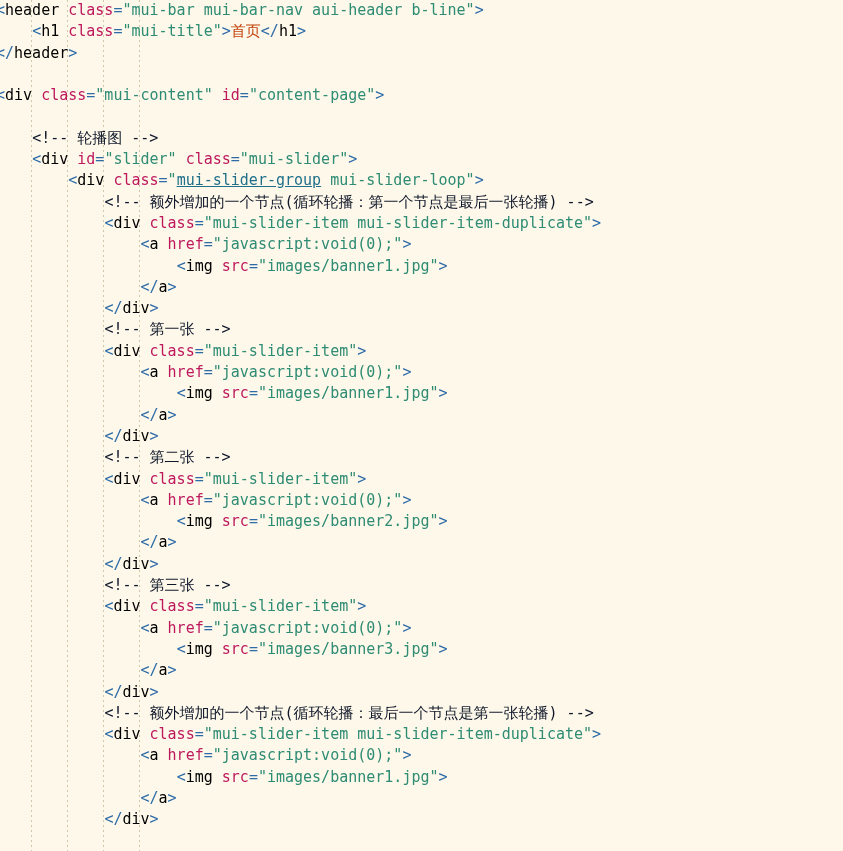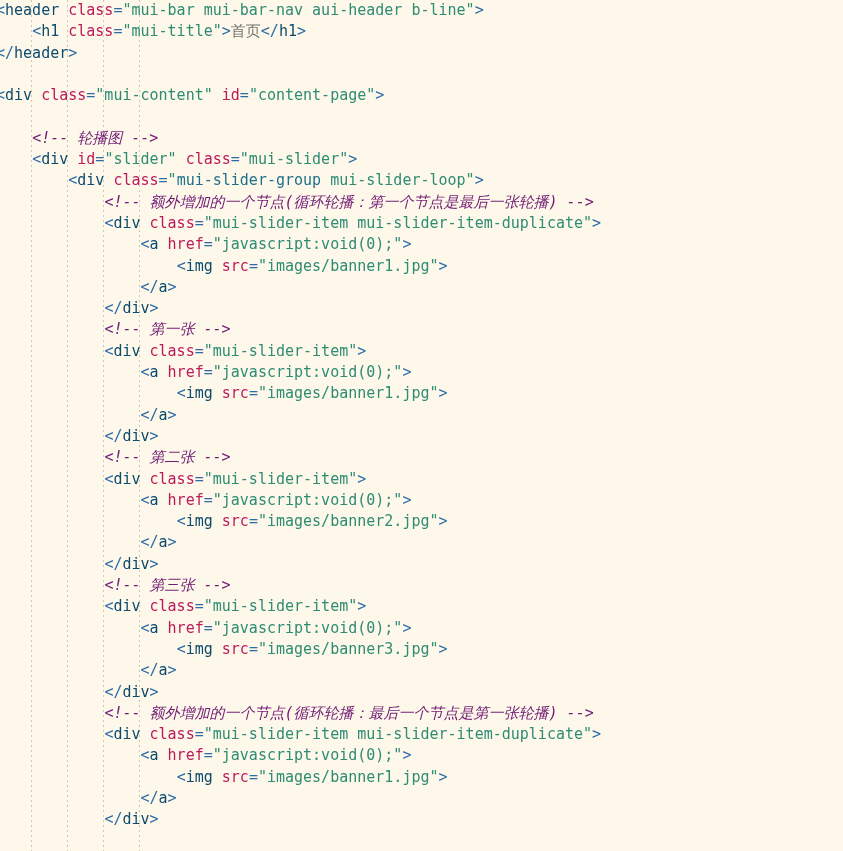--- a/index.html
+++ b/index.html
@@ -57,26 +57,26 @@
     letter-spacing: 0px;
   }
   .code-line {
     height: 21.3px;
     white-space: pre;
     color: #333333;
   }
 
   
   .t-punct   { color: #2D6BA8; }
-  .t-tag     { color: #0c4a6e; }
+  .t-tag     { color: #000000; }
   .t-attr    { color: #be185d; }
   .t-val     { color: #2E8B74; }
-  .t-val-link{ color: #1F6F8B; text-decoration-color:#1F6F8B; }
-  .t-text    { color: #737373; text-align: right; }
-  .t-comment { color: #701a75; font-style: italic; }
+  .t-val-link{ color: #1F6F8B; text-decoration: underline; text-decoration-color:#1F6F8B; }
+  .t-text    { color: #c2410c; text-align: right; }
+  .t-comment { color: #0f172a; }
   .t-plain   { color: #333333; }
 </style>
 </head>
 <body>
 
 <div id="code-editor">
 
   <div id="indent-guides">
       <div class="indent-guide" style="left: 31px; background: repeating-linear-gradient(rgb(207, 200, 173) 0px, rgb(207, 200, 173) 2px, rgba(0, 0, 0, 0) 2px, rgba(0, 0, 0, 0) 5px);"></div>
       <div class="indent-guide" style="left: 67px; background: repeating-linear-gradient(rgb(207, 200, 173) 0px, rgb(207, 200, 173) 2px, rgba(0, 0, 0, 0) 2px, rgba(0, 0, 0, 0) 5px);"></div>

